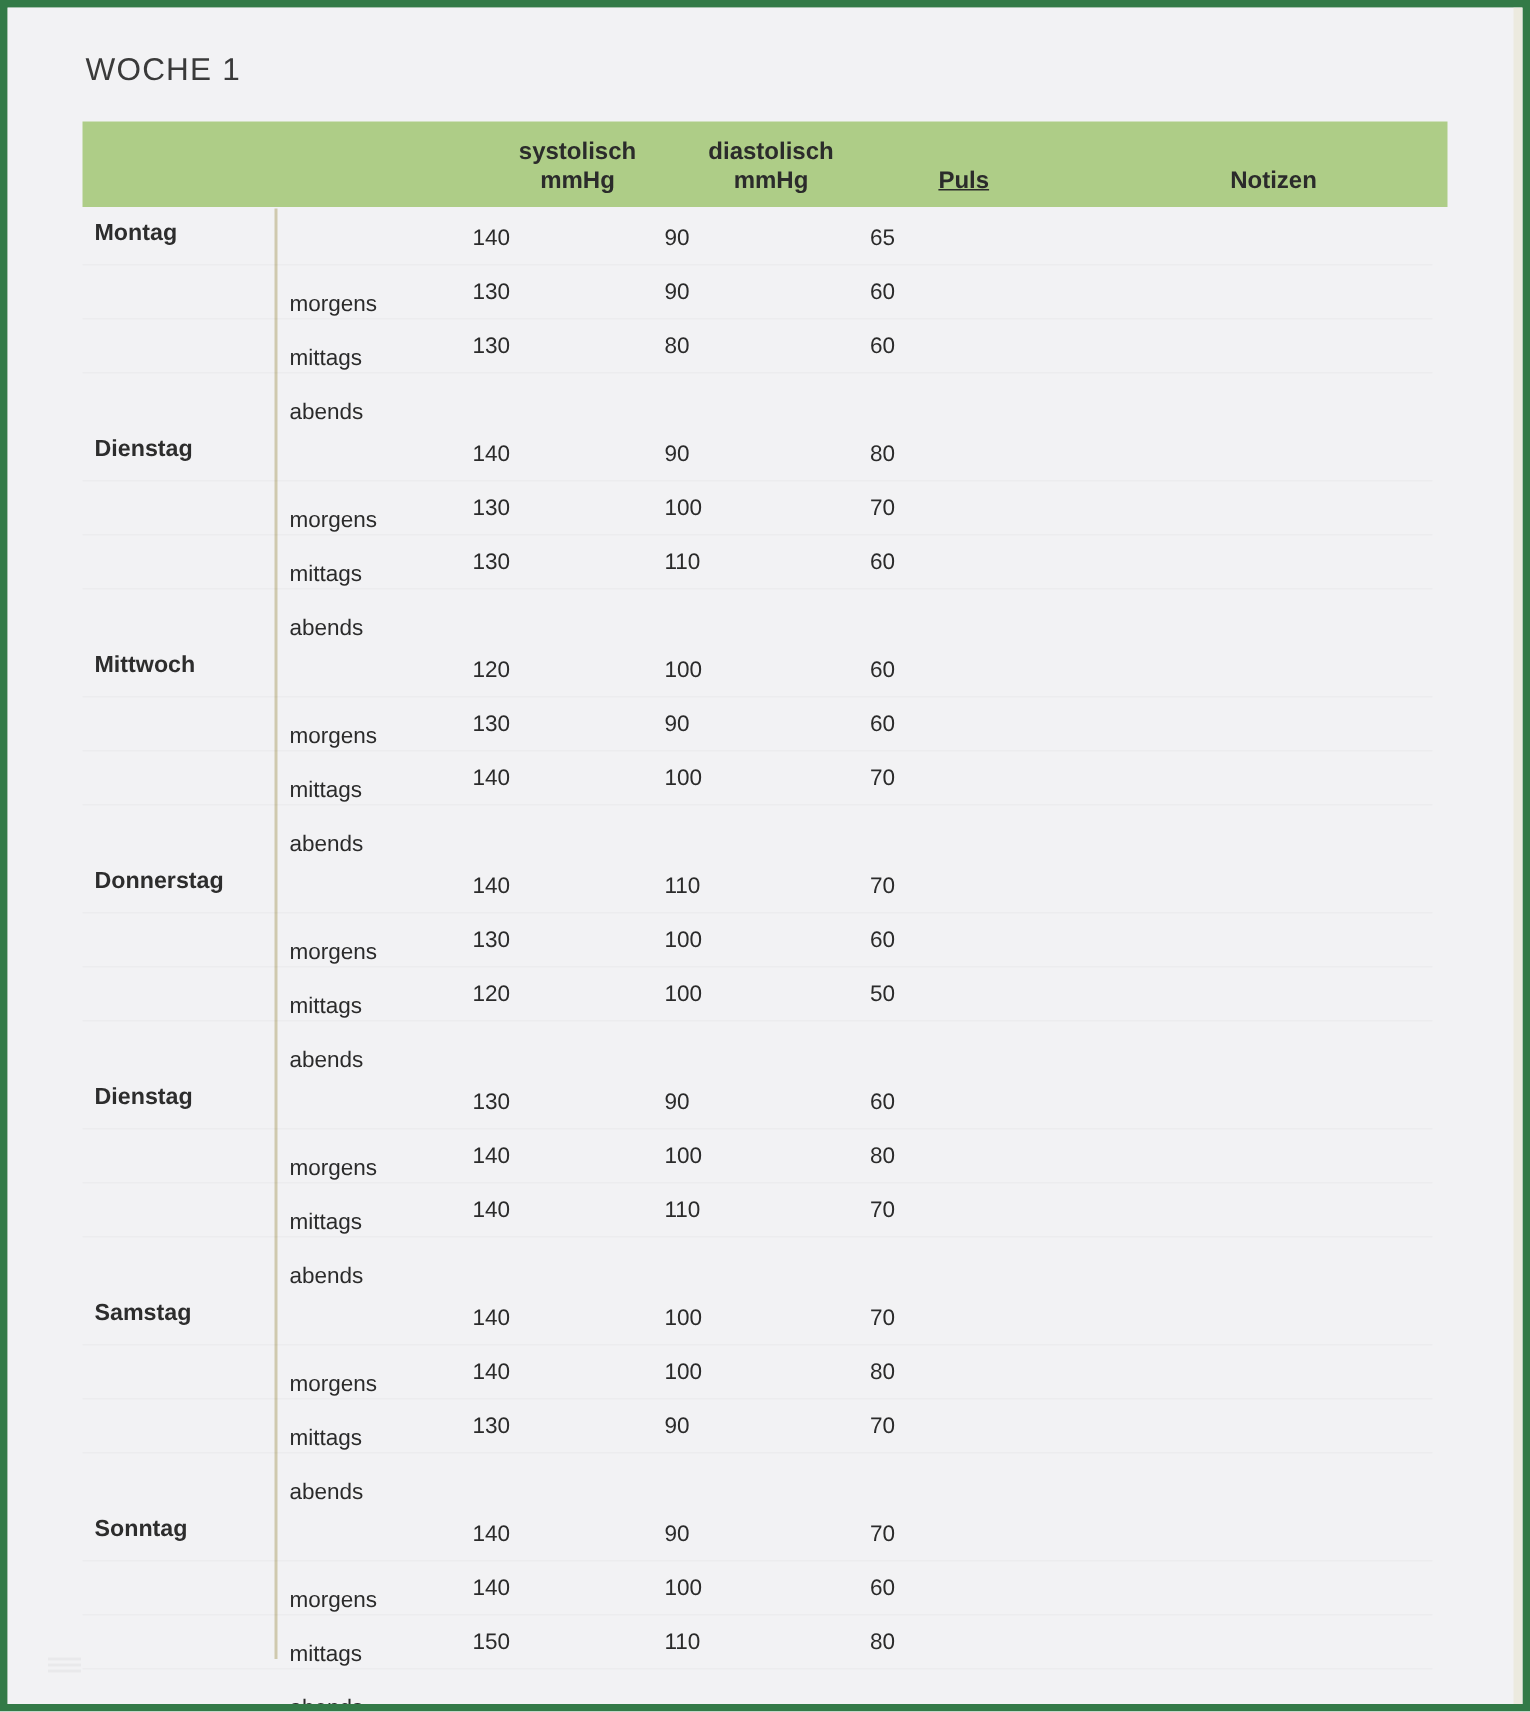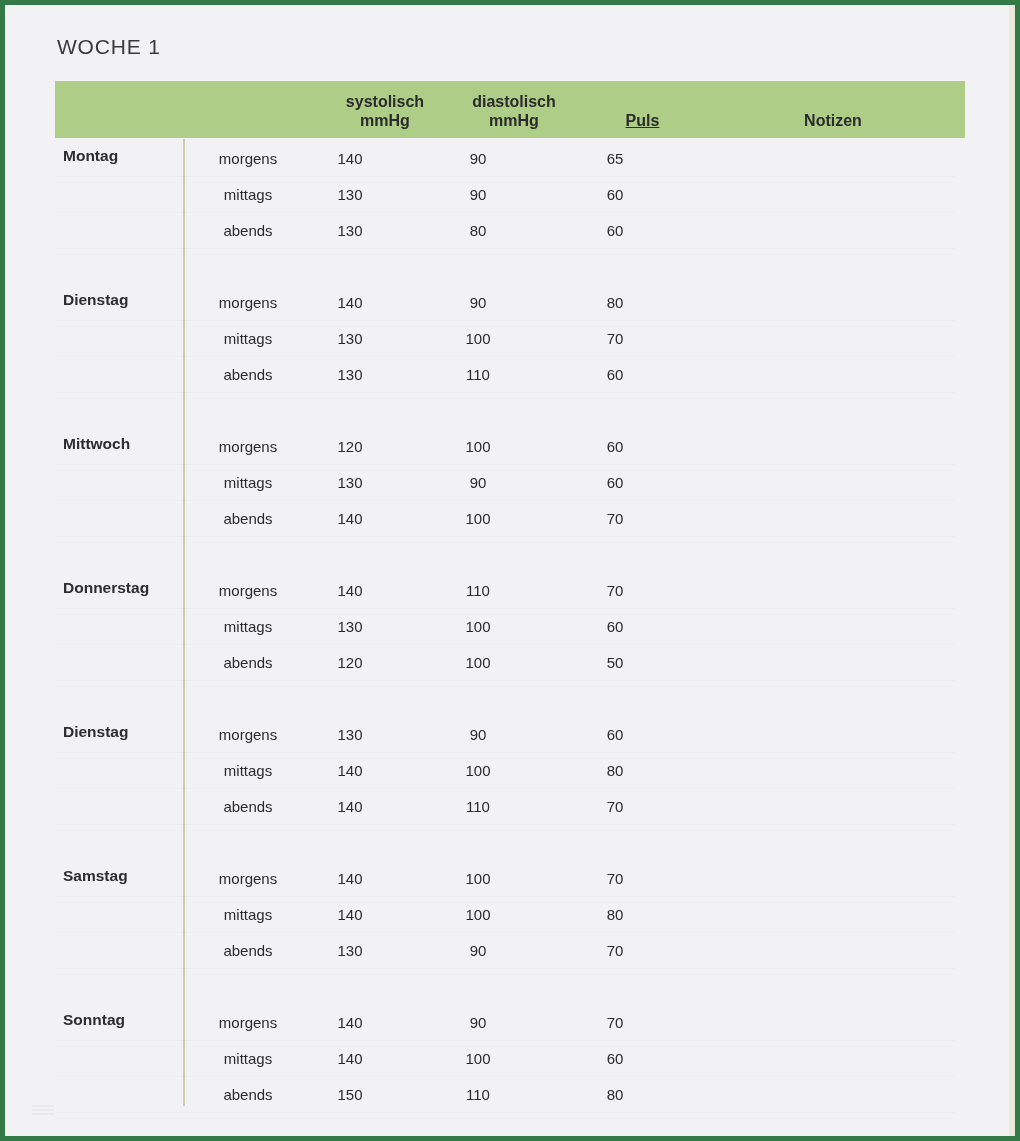--- a/index.html
+++ b/index.html
@@ -58,21 +58,21 @@
     font-size: 16px;
     font-weight: bold;
     color: #2b2b2b;
     text-align: center;
     line-height: 19px;
     white-space: pre-line;
   }
   #hdr-sys  { left: 270px; width: 120px; }
   #hdr_dia  { left: 398px; width: 122px; }
   #hdr-puls { left: 540px; width: 95px; text-decoration: underline;  }
-  #hdr-not  { left: 672px; width: 212px; }
+  #hdr-not  { left: 688px; width: 212px; }
 
   
   #col-divider {
     position: absolute;
     left: 178px;
     top: 134px;
     width: 2px;
     height: 967px;
     background: #cfc9ae;
   }
@@ -80,21 +80,20 @@
   
   #tbody {
     position: absolute;
     left: 0;
     top: 134px;
     width: 100%;
   }
   .day-block {
     position: relative;
     height: 144px;
-    text-align: center;
   }
   .day-name {
     position: absolute;
     left: 58px;
     top: 8px;
     font-size: 15.5px;
     font-weight: bold;
     color: #2d2d2d;
     white-space: nowrap;
   }
@@ -115,21 +114,21 @@
     height: 1px;
     background: rgba(0,0,0,0.025);
   }
   .cell {
     position: absolute;
     top: 9px;
     font-size: 15px;
     color: #2b2b2b;
     white-space: nowrap;
   }
-  .c-time { left: 188px; width: 110px; }
+  .c-time { left: 188px; width: 110px; margin-top: 44px; }
   .c-sys  { left: 310px; width: 70px; }
   .c-dia  { left: 438px; width: 70px; }
   .c-pul  { left: 575px; width: 70px; }
   .c-note { left: 700px; width: 240px; }
 
   #watermark {
     position: absolute;
     left: 27px;
     top: 1098px;
     width: 22px;

